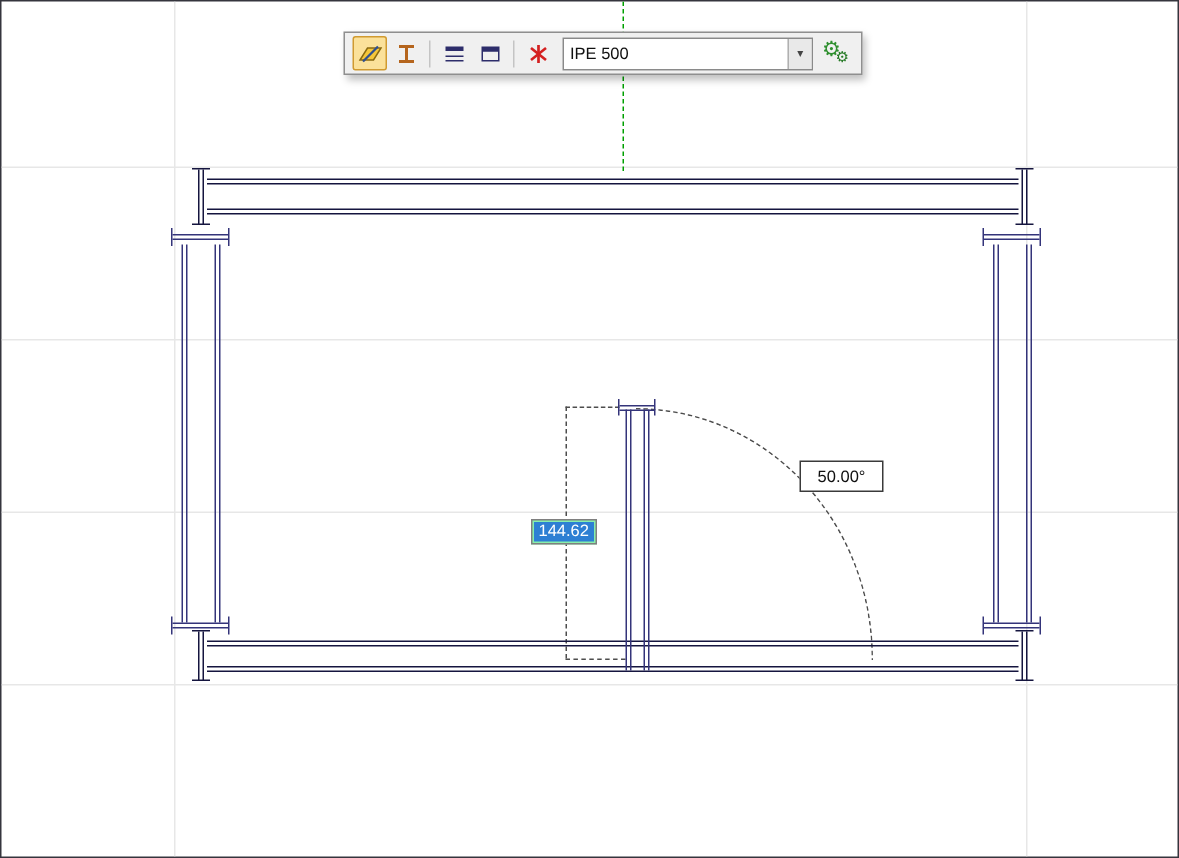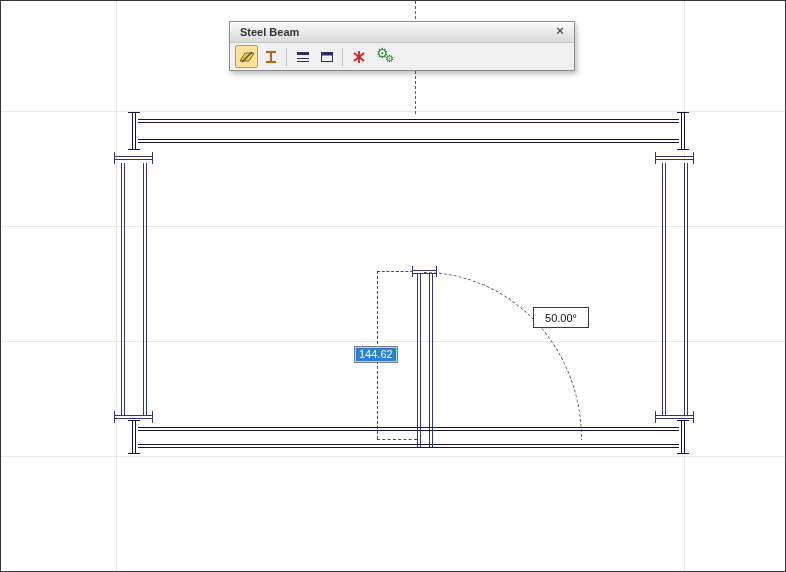--- a/index.html
+++ b/index.html
@@ -141,25 +141,20 @@
     <i class="ln" style="left:435px;top:265px;width:1px;height:11px"></i>
   </div>
 
   <div class="angle-box" style="left:532px;top:306px;width:54px;height:19px">50.00°</div>
 
   <div class="dyn-input" style="left:353px;top:345px">
     <span class="sel">144.62</span>
   </div>
 
   <div class="palette">
-    <div class="palette-title">
-      <span>Steel Beam</span>
-      <span class="spacer"></span>
-      <span class="close-btn">×</span>
-    </div>
     <div class="palette-tools">
 
       <div class="tbtn active">
         <svg width="16" height="16" viewBox="0 0 16 16">
           <polygon points="1,12 6,4 15,4 10,12" fill="#f5c63a" stroke="#8a6a10" stroke-width="1"></polygon>
           <line x1="3" y1="13" x2="13" y2="3" stroke="#305090" stroke-width="1.5"></line>
         </svg>
       </div>
 
       <div class="tbtn">
@@ -192,20 +187,24 @@
       <div class="tbtn">
         <svg width="16" height="16" viewBox="0 0 16 16">
           <g stroke="#d42020" stroke-width="1.8">
             <line x1="8" y1="2" x2="8" y2="14"></line>
             <line x1="3" y1="4" x2="13" y2="12"></line>
             <line x1="13" y1="4" x2="3" y2="12"></line>
           </g>
         </svg>
       </div>
 
+      <div class="combo">
+        <span class="combo-text">IPE 500</span>
+        <span class="combo-arrow">▾</span>
+      </div>
 
       <div class="gears">
         <span class="g1">⚙</span>
         <span class="g2">⚙</span>
       </div>
 
     </div>
   </div>
 
 </div>

